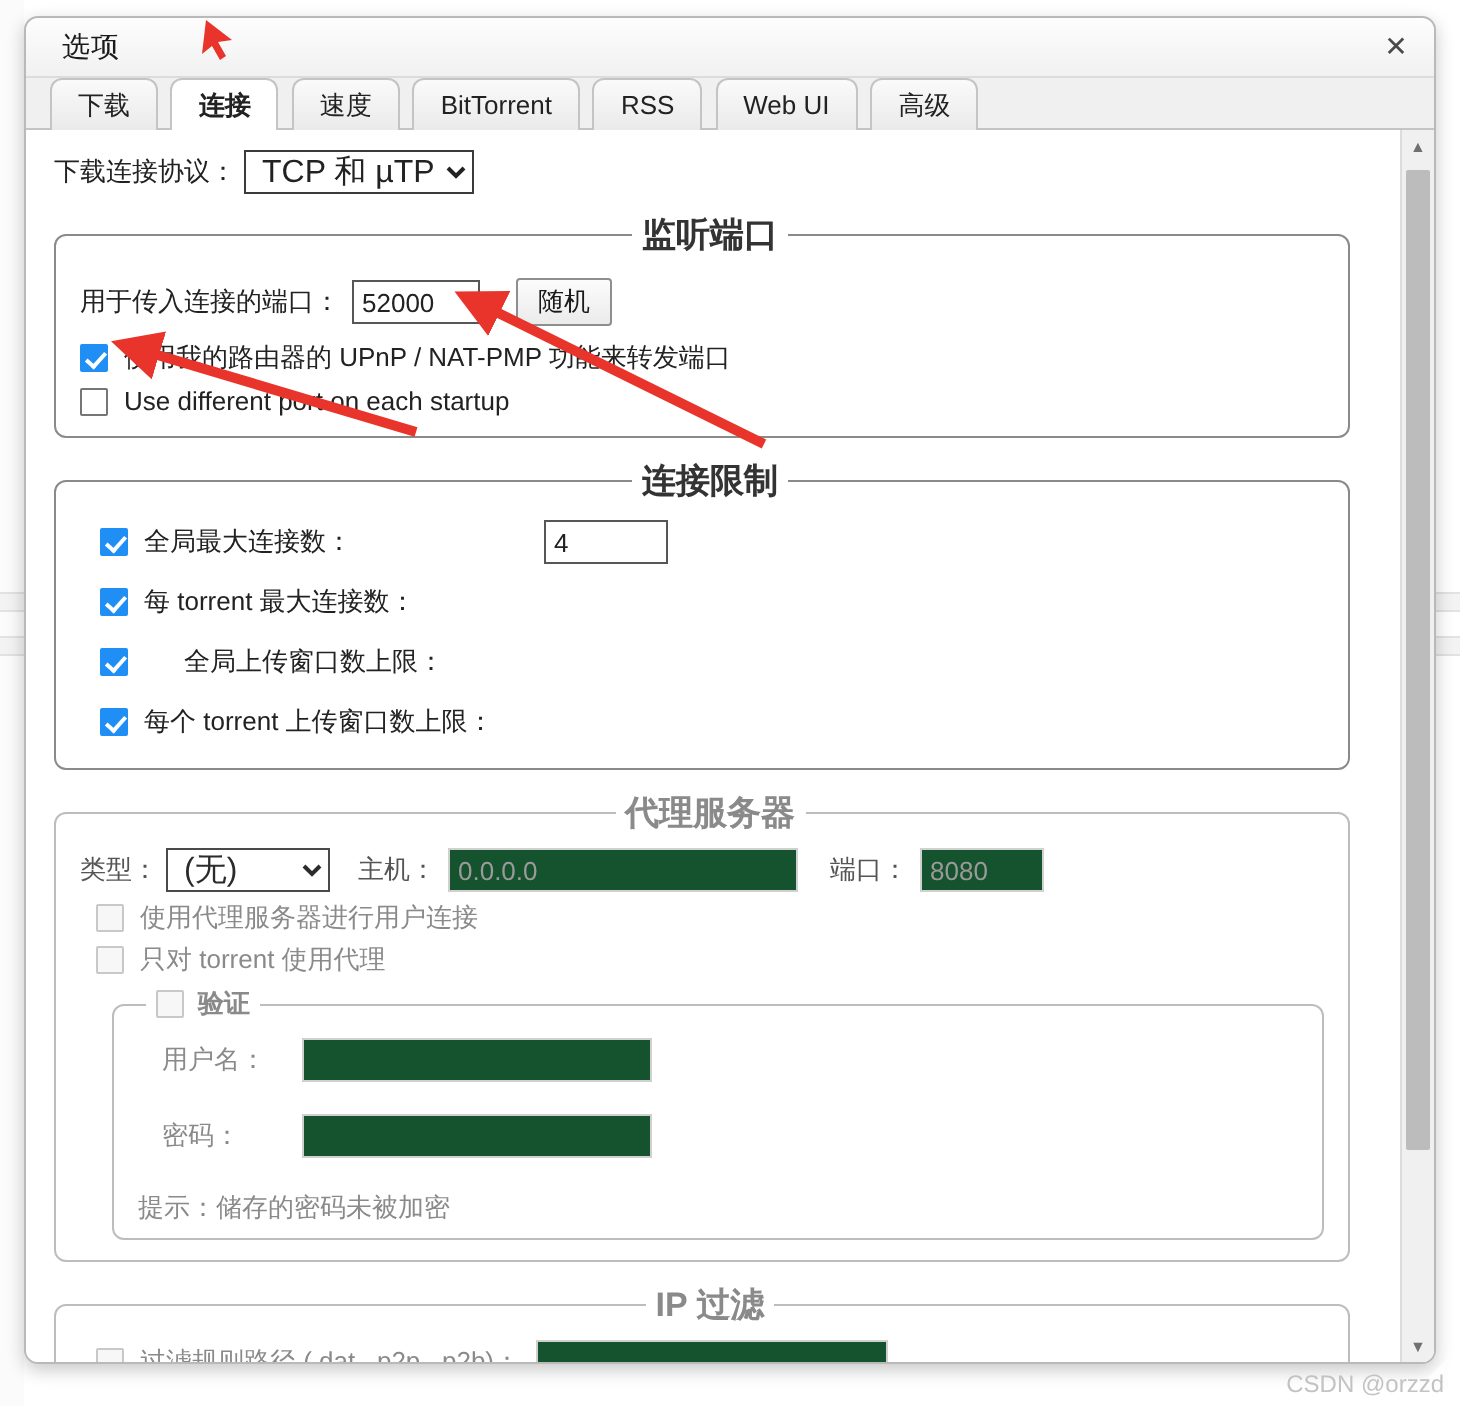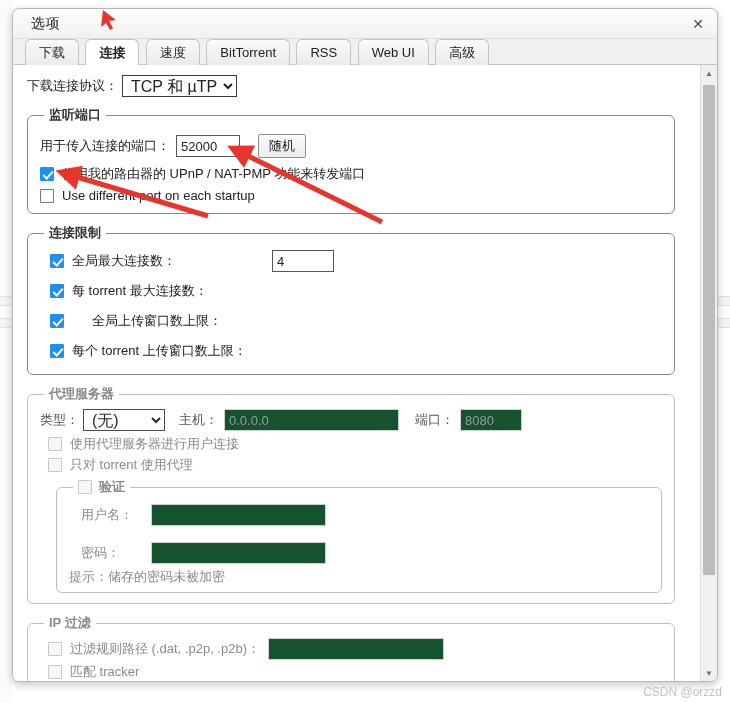--- a/index.html
+++ b/index.html
@@ -213,25 +213,26 @@
   .cb.disabled { border-color: #c8c8c8; background: #f7f7f7; cursor: default; }
 
   
   fieldset.group {
     margin: 0 0 10px 0;
     padding: 10px 12px 10px 12px;
     border: 1px solid #8a8a8a;
     border-radius: 6px;
   }
   fieldset.group > legend {
-    font-size: 13px;
+    font-size: 17px;
     font-weight: bold;
     color: #333;
     padding: 0 5px;
     margin-left: 4px;
+    text-align: center;
   }
   fieldset.group.dim > legend { color: #8a8a8a; font-weight: bold; }
   fieldset.group.dim { border-color: #bdbdbd; }
 
   .inner-group {
     margin: 4px 0 0 16px;
     padding: 8px 12px 6px 12px;
     border: 1px solid #bdbdbd;
     border-radius: 6px;
   }
@@ -376,21 +377,21 @@
         <fieldset class="inner-group">
           <legend>
             <span class="cb disabled" style="margin-right:7px;"></span>
             <span>验证</span>
           </legend>
 
           <div class="row" style="margin-bottom:16px;margin-left:12px;">
             <span class="lbl dim" style="width:64px;">用户名：</span>
             <input class="txt disabled" style="width: 175px; margin-left: 6px;" value="">
           </div>
-          <div class="row" style="margin-bottom:4px;margin-left:12px;">
+          <div class="row" style="margin-bottom:16px;margin-left:12px;">
             <span class="lbl dim" style="width:64px;">密码：</span>
             <input class="txt disabled" type="password" style="width: 175px; margin-left: 6px;" value="">
           </div>
           <div class="row" style="margin-bottom:0;">
             <span class="lbl dim">提示：储存的密码未被加密</span>
           </div>
         </fieldset>
       </fieldset>
 
       <fieldset class="group dim" style="padding-top:6px;">

